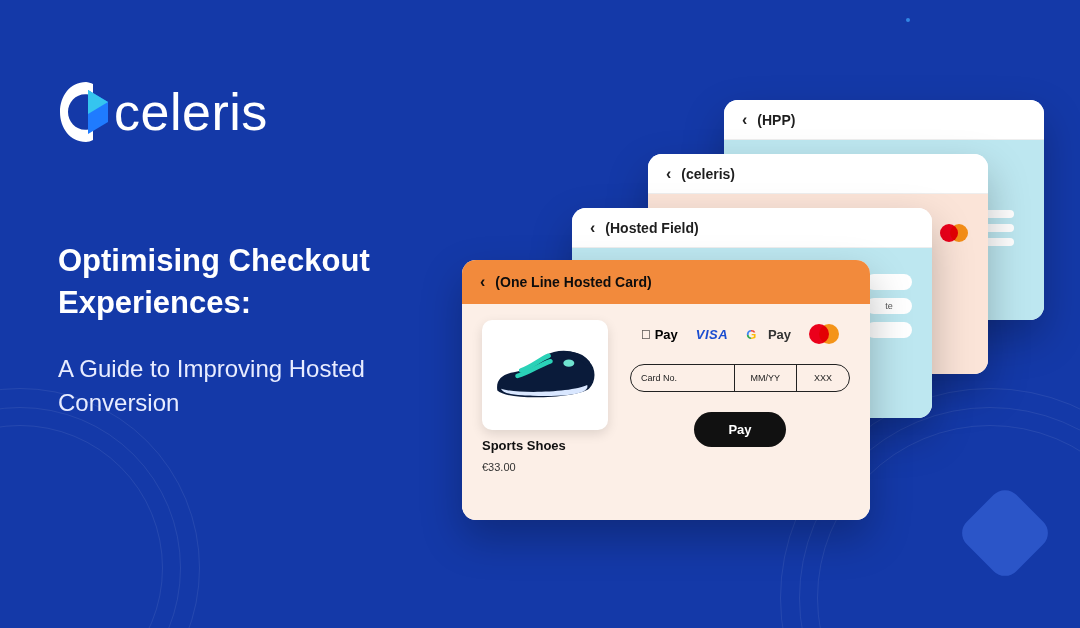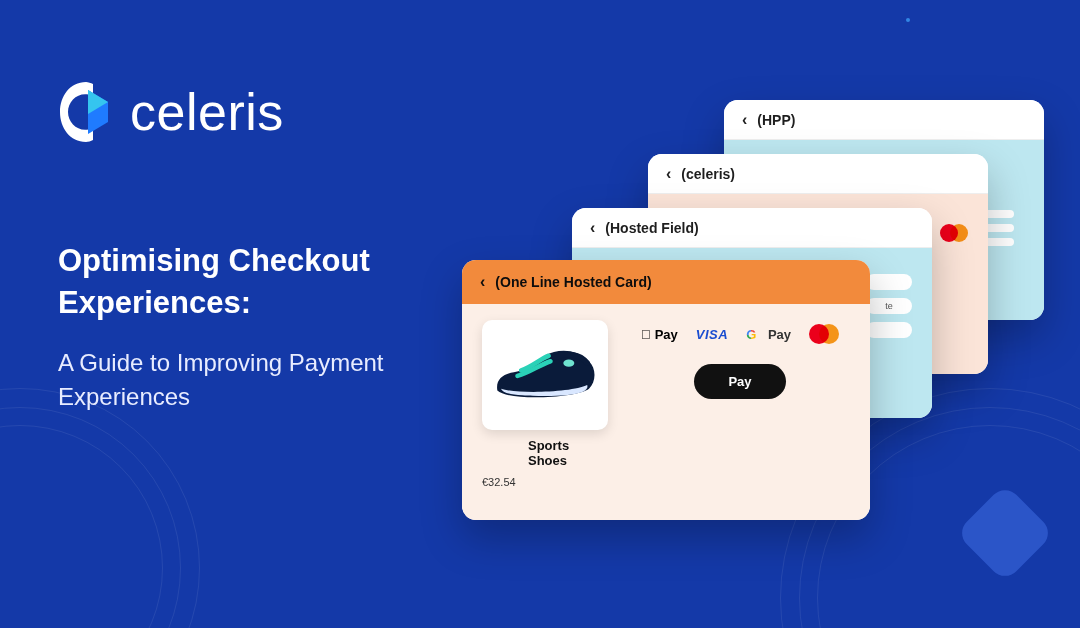--- a/index.html
+++ b/index.html
@@ -29,35 +29,35 @@
   .bg-dot.d1 { top: 100px; right: 270px; }
   .bg-dot.d2 { top:  18px; right: 170px; width:4px; height:4px; }
   .bg-shape-diamond {
     position:absolute; right:40px; bottom:60px; width:70px; height:70px;
     background:#2b55c8; border-radius:16px; transform:rotate(45deg);
   }
 
   
   .logo {
     position: absolute; left: 58px; top: 80px;
-    display: flex; align-items: center; gap: 16px;
+    display: flex; align-items: center; 
   }
   .logo-mark { width: 56px; height: 64px; position: relative; }
   .logo-mark svg { width:100%; height:100%; display:block; }
   .logo-text {
     font-size: 52px; font-weight: 500; letter-spacing: .5px; color:#fff;
   }
 
   
   .headline {
     position:absolute; left:58px; top:240px; width:430px;
   }
   .headline h1 {
     font-size: 31px; font-weight: 700; line-height: 1.35; color:#fff;
-    margin-bottom: 22px;
+    margin-bottom: 28px;
   }
   .headline p {
     font-size: 24px; font-weight: 400; line-height: 1.45; color:#e8ecff;
   }
 
   
   .stack {
     position:absolute; left: 460px; top: 100px; width: 620px; height: 480px;
     pointer-events:none;
   }
@@ -102,21 +102,21 @@
   .card.c1 .card-body   { background:#fcefe7; height:216px; display:flex; gap:22px;}
 
   .product {
     width:126px; display:flex; flex-direction:column; gap:8px;
   }
   .product-img {
     width:126px; height:110px; background:#fff; border-radius:10px;
     display:flex; align-items:center; justify-content:center;
     box-shadow: 0 4px 12px rgba(0,0,0,.12);
   }
-  .product-title { font-size:13px; font-weight:700; color:#111;margin-left:46px; }
+  .product-title { font-size:13px; font-weight:700; color:#111; }
   .product-price { font-size:11px; color:#333; }
 
   .pay-area { flex:1; display:flex; flex-direction:column; align-items:center; gap:20px; padding-top:4px;}
   .pm-row { display:flex; gap:18px; align-items:center; }
   .pm { font-size:13px; font-weight:700; display:flex; align-items:center; gap:4px;}
   .pm.apple { color:#000; }
   .pm.visa  { color:#1a4dd0; font-style:italic; letter-spacing:.5px;}
   .pm.gpay  { color:#333; }
   .gpay-g {
     background: conic-gradient(#ea4335 0 25%, #fbbc05 0 50%, #34a853 0 75%, #4285f4 0 100%);
@@ -161,21 +161,21 @@
       <path d="M28 2 C12 2 2 16 2 32 C2 48 12 62 28 62 C30 62 33 61 35 60 L35 48 C22 54 10 44 10 32 C10 20 22 10 35 16 L35 4 C33 3 30 2 28 2 Z" fill="#ffffff"></path>
       <path d="M30 10 L50 22 L50 42 L30 54 Z" fill="#1f7bff"></path>
       <path d="M30 10 L50 22 L30 34 Z" fill="#35c5ef"></path>
     </svg>
   </span>
   <span class="logo-text">celeris</span>
 </div>
 
 <div class="headline">
   <h1>Optimising Checkout Experiences:</h1>
-  <p>A Guide to Improving Payment Experiences</p>
+  <p>A Guide to Improving Hosted Conversion</p>
 </div>
 
 <div class="stack">
 
   <div class="card c4">
     <div class="card-header">
       <span class="chev">‹</span>
       <span>(HPP)</span>
     </div>
     <div class="card-body">
@@ -228,36 +228,41 @@
           <svg class="shoe-svg" viewBox="0 0 120 70">
             <path d="M8 52 C6 40 14 34 26 32 C40 30 48 20 60 14 C74 6 94 6 108 20 C116 28 116 42 108 50 C96 60 20 64 8 52 Z" fill="#0a1b3a"></path>
             <path d="M12 50 C30 56 90 54 106 46 C108 52 100 58 60 58 C30 58 14 56 12 50 Z" fill="#d9e7ff"></path>
             <path d="M34 30 C46 26 54 18 64 14" stroke="#2ad1b7" stroke-width="5" fill="none" stroke-linecap="round"></path>
             <path d="M30 36 C44 32 54 24 66 20" stroke="#2ad1b7" stroke-width="5" fill="none" stroke-linecap="round"></path>
             <path d="M70 16 C84 10 98 12 106 22" stroke="#0a1b3a" stroke-width="6" fill="none" stroke-linecap="round"></path>
             <ellipse cx="86" cy="22" rx="6" ry="4" fill="#6fe3cf"></ellipse>
           </svg>
         </div>
         <div class="product-title">Sports Shoes</div>
-        <div class="product-price">€32.54</div>
+        <div class="product-price">€33.00</div>
       </div>
 
       <div class="pay-area">
         <div class="pm-row">
           <span class="pm apple">
             <span></span>
               <span>Pay</span>
           </span>
           <span class="pm visa">VISA</span>
           <span class="pm gpay">
             <span class="gpay-g">G</span>&nbsp;<span>Pay</span>
           </span>
           <span class="mc"></span>
         </div>
 
+        <div class="one-line-field">
+          <span class="seg card">Card No.</span>
+          <span class="seg exp">MM/YY</span>
+          <span class="seg cvv">XXX</span>
+        </div>
 
         <button class="pay-btn">Pay</button>
       </div>
 
     </div>
   </div>
 
 </div>
 
 </body></html>

